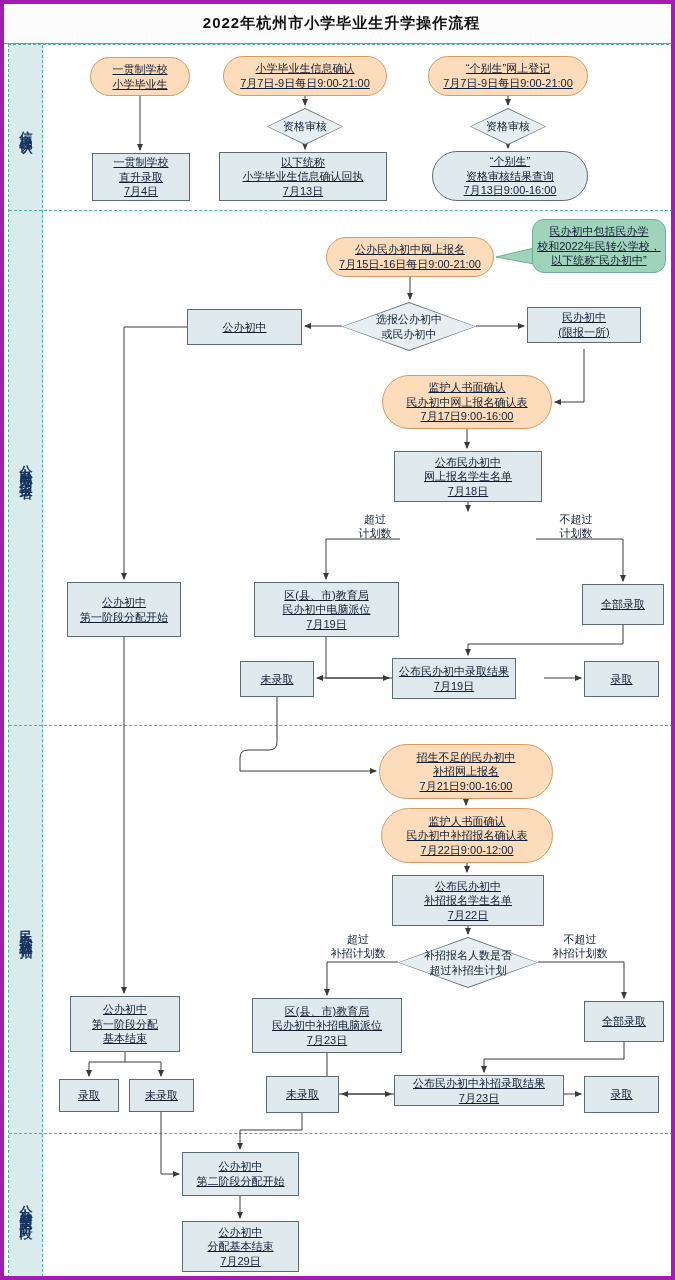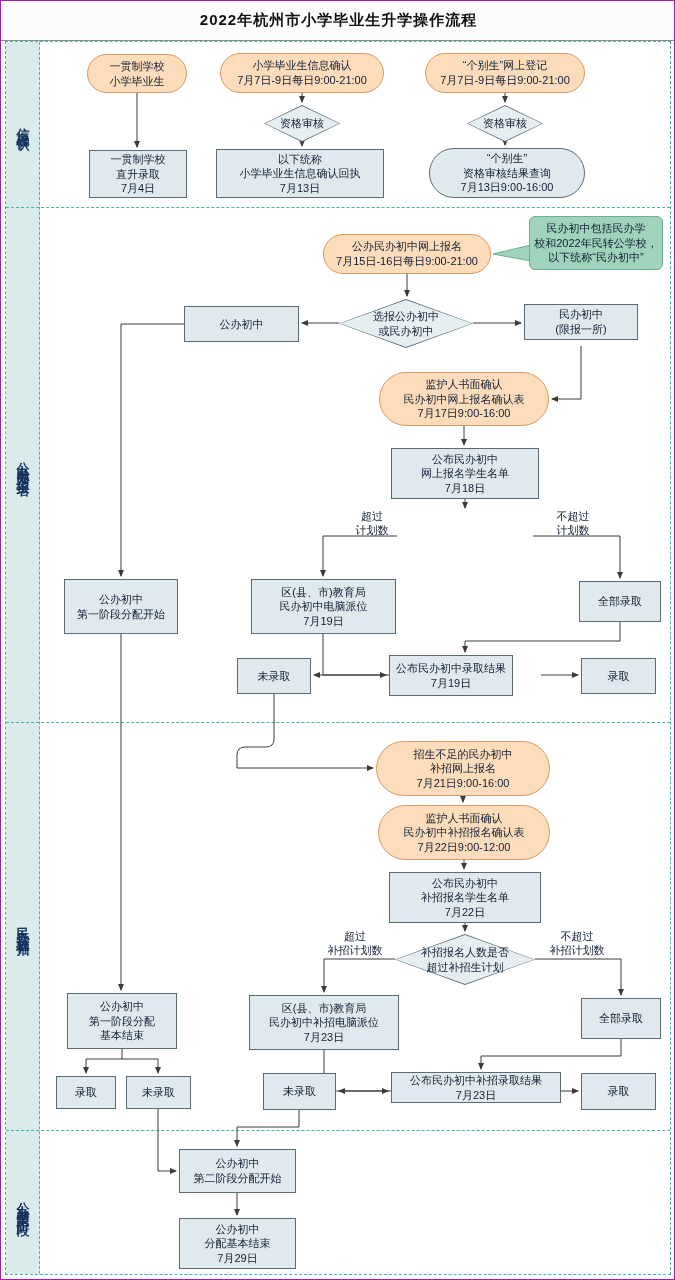--- a/index.html
+++ b/index.html
@@ -1,36 +1,36 @@
 <!DOCTYPE html>
 <html><head>
 <meta charset="utf-8">
 <style>
   * { margin:0; padding:0; box-sizing:border-box; }
   html,body { background:#ffffff; font-family:"Liberation Sans","DejaVu Sans",sans-serif; }
-  #page { position:relative; width:675px; height:1280px; background:#fff; border:1px solid #a21caf; overflow:hidden; }
+  #page { position:relative; width:675px; height:1280px; background:#fff; border:4px solid #a21caf; overflow:hidden; }
 
   .title-bar { position:absolute; left:0; top:0; width:675px; height:40px; display:flex;
     align-items:center; justify-content:center; border-bottom:1px solid #8c8c8c; background:#fcfcfc; z-index:2; }
   .title-bar h1 { font-size:15px; font-weight:bold; color:#111; letter-spacing:1px; }
 
   .chart { position:absolute; left:4px; top:40px; width:666px; height:1234px; border:1px dashed #49b3a5; z-index:0; }
   .label-col { position:absolute; left:0; top:0; width:34px; height:100%; background:#d9eceb; border-right:1px dashed #49b3a5; }
   .lane-line { position:absolute; left:0; width:100%; height:0; border-top:1px dashed #49b3a5; }
   .lane-label { position:absolute; left:50%; transform:translate(-50%,-50%); writing-mode:vertical-lr;
     letter-spacing:3px; font-size:13px; font-weight:bold; color:#15335e; white-space:nowrap; }
 
   svg.arrows { position:absolute; left:0; top:0; width:675px; height:1280px; z-index:1; }
 
   .node { position:absolute; z-index:2; display:flex; align-items:center; justify-content:center;
-    text-align:center; white-space:pre-line; font-size:11px; line-height:1.32; color:#101d33; padding:12px 4px; }
+    text-align:center; white-space:pre-line; font-size:11px; line-height:1.32; color:#101d33; padding:12px 4px;text-decoration:underline; }
   .pill  { background:#fcdcba; border:1px solid #d79a62; border-radius:999px; }
   .grayp { background:#e0eaee; border:1px solid #5b6b74; border-radius:999px; }
   .rect  { background:#e0eaee; border:1px solid #5b6b74; }
-  .note  { background:#9fd3bb; border:1px solid #6fae93; border-radius:6px; z-index:3; font-size:11px; }
+  .note  { background:#9fd3bb; border:1px solid #6fae93; border-radius:12px; z-index:3; font-size:11px; }
 
   .diamond { position:absolute; z-index:2; }
   .d-bg { position:absolute; inset:0; clip-path:polygon(50% 0,100% 50%,50% 100%,0 50%); background:#5b6b74; }
   .d-fg { position:absolute; inset:1px; clip-path:polygon(50% 0,100% 50%,50% 100%,0 50%); background:#e6eef1; }
   .d-label { position:absolute; inset:0; display:flex; align-items:center; justify-content:center;
     text-align:center; white-space:pre-line; font-size:11px; line-height:1.3; color:#101d33; }
 
   .edge-label { position:absolute; z-index:2; text-align:center; white-space:pre-line;
     font-size:11px; line-height:1.3; color:#101d33; }
 </style>

